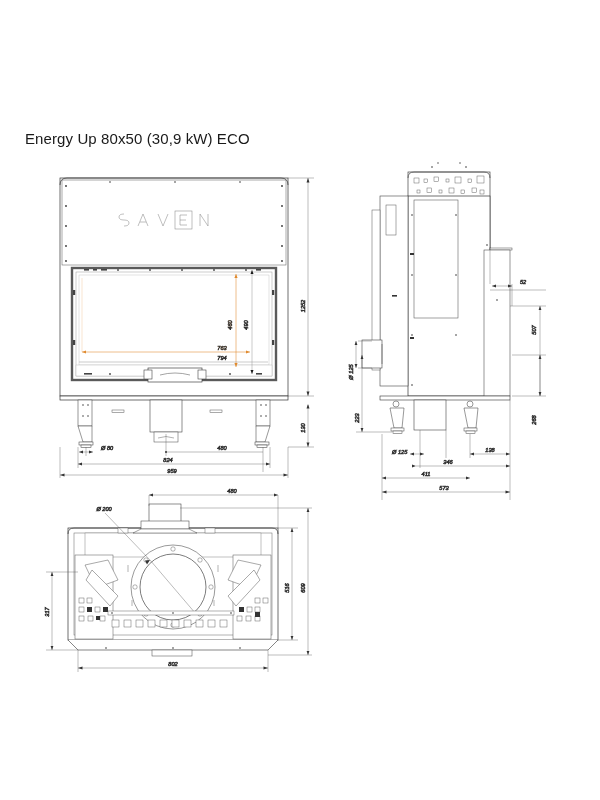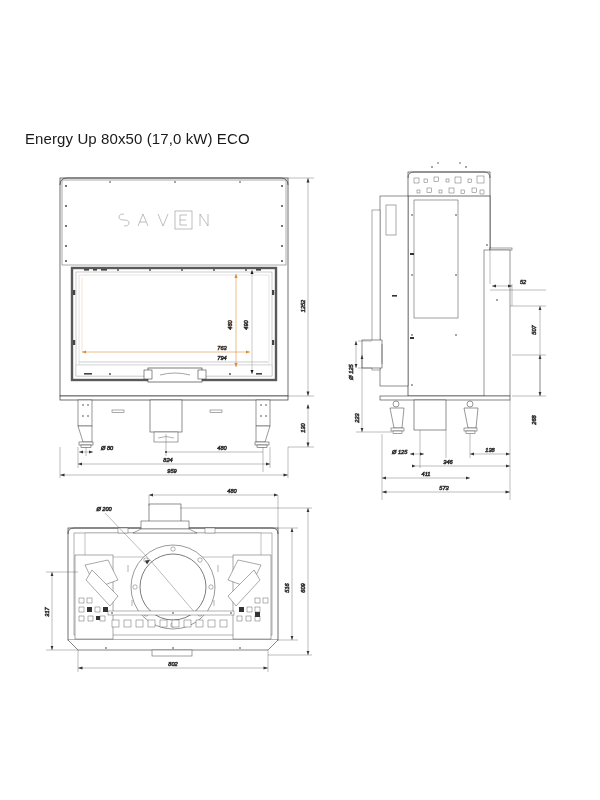--- a/index.html
+++ b/index.html
@@ -34,21 +34,21 @@
   text {
     font-family: "Liberation Sans", sans-serif;
     fill: #3a3a3a;
   }
   .dim-txt { font-size: 5.6px; font-style: italic; }
   .dim-orange { font-size: 5.6px; font-style: italic; fill: #e08a2e; }
 </style>
 </head>
 <body>
 
-<div id="page-title">Energy Up 80x50 (17,0 kW) ECO</div>
+<div id="page-title">Energy Up 80x50 (30,9 kW) ECO</div>
 
 <div class="drawing">
 <svg width="600" height="800" viewBox="0 0 600 800" xmlns="http://www.w3.org/2000/svg">
 
   <g stroke="#333" fill="none" stroke-width="0.6">
 
   <g>
 
     <rect x="60" y="178" width="228" height="218" fill="#fff" stroke="#333" stroke-width="0.7"></rect>
 

